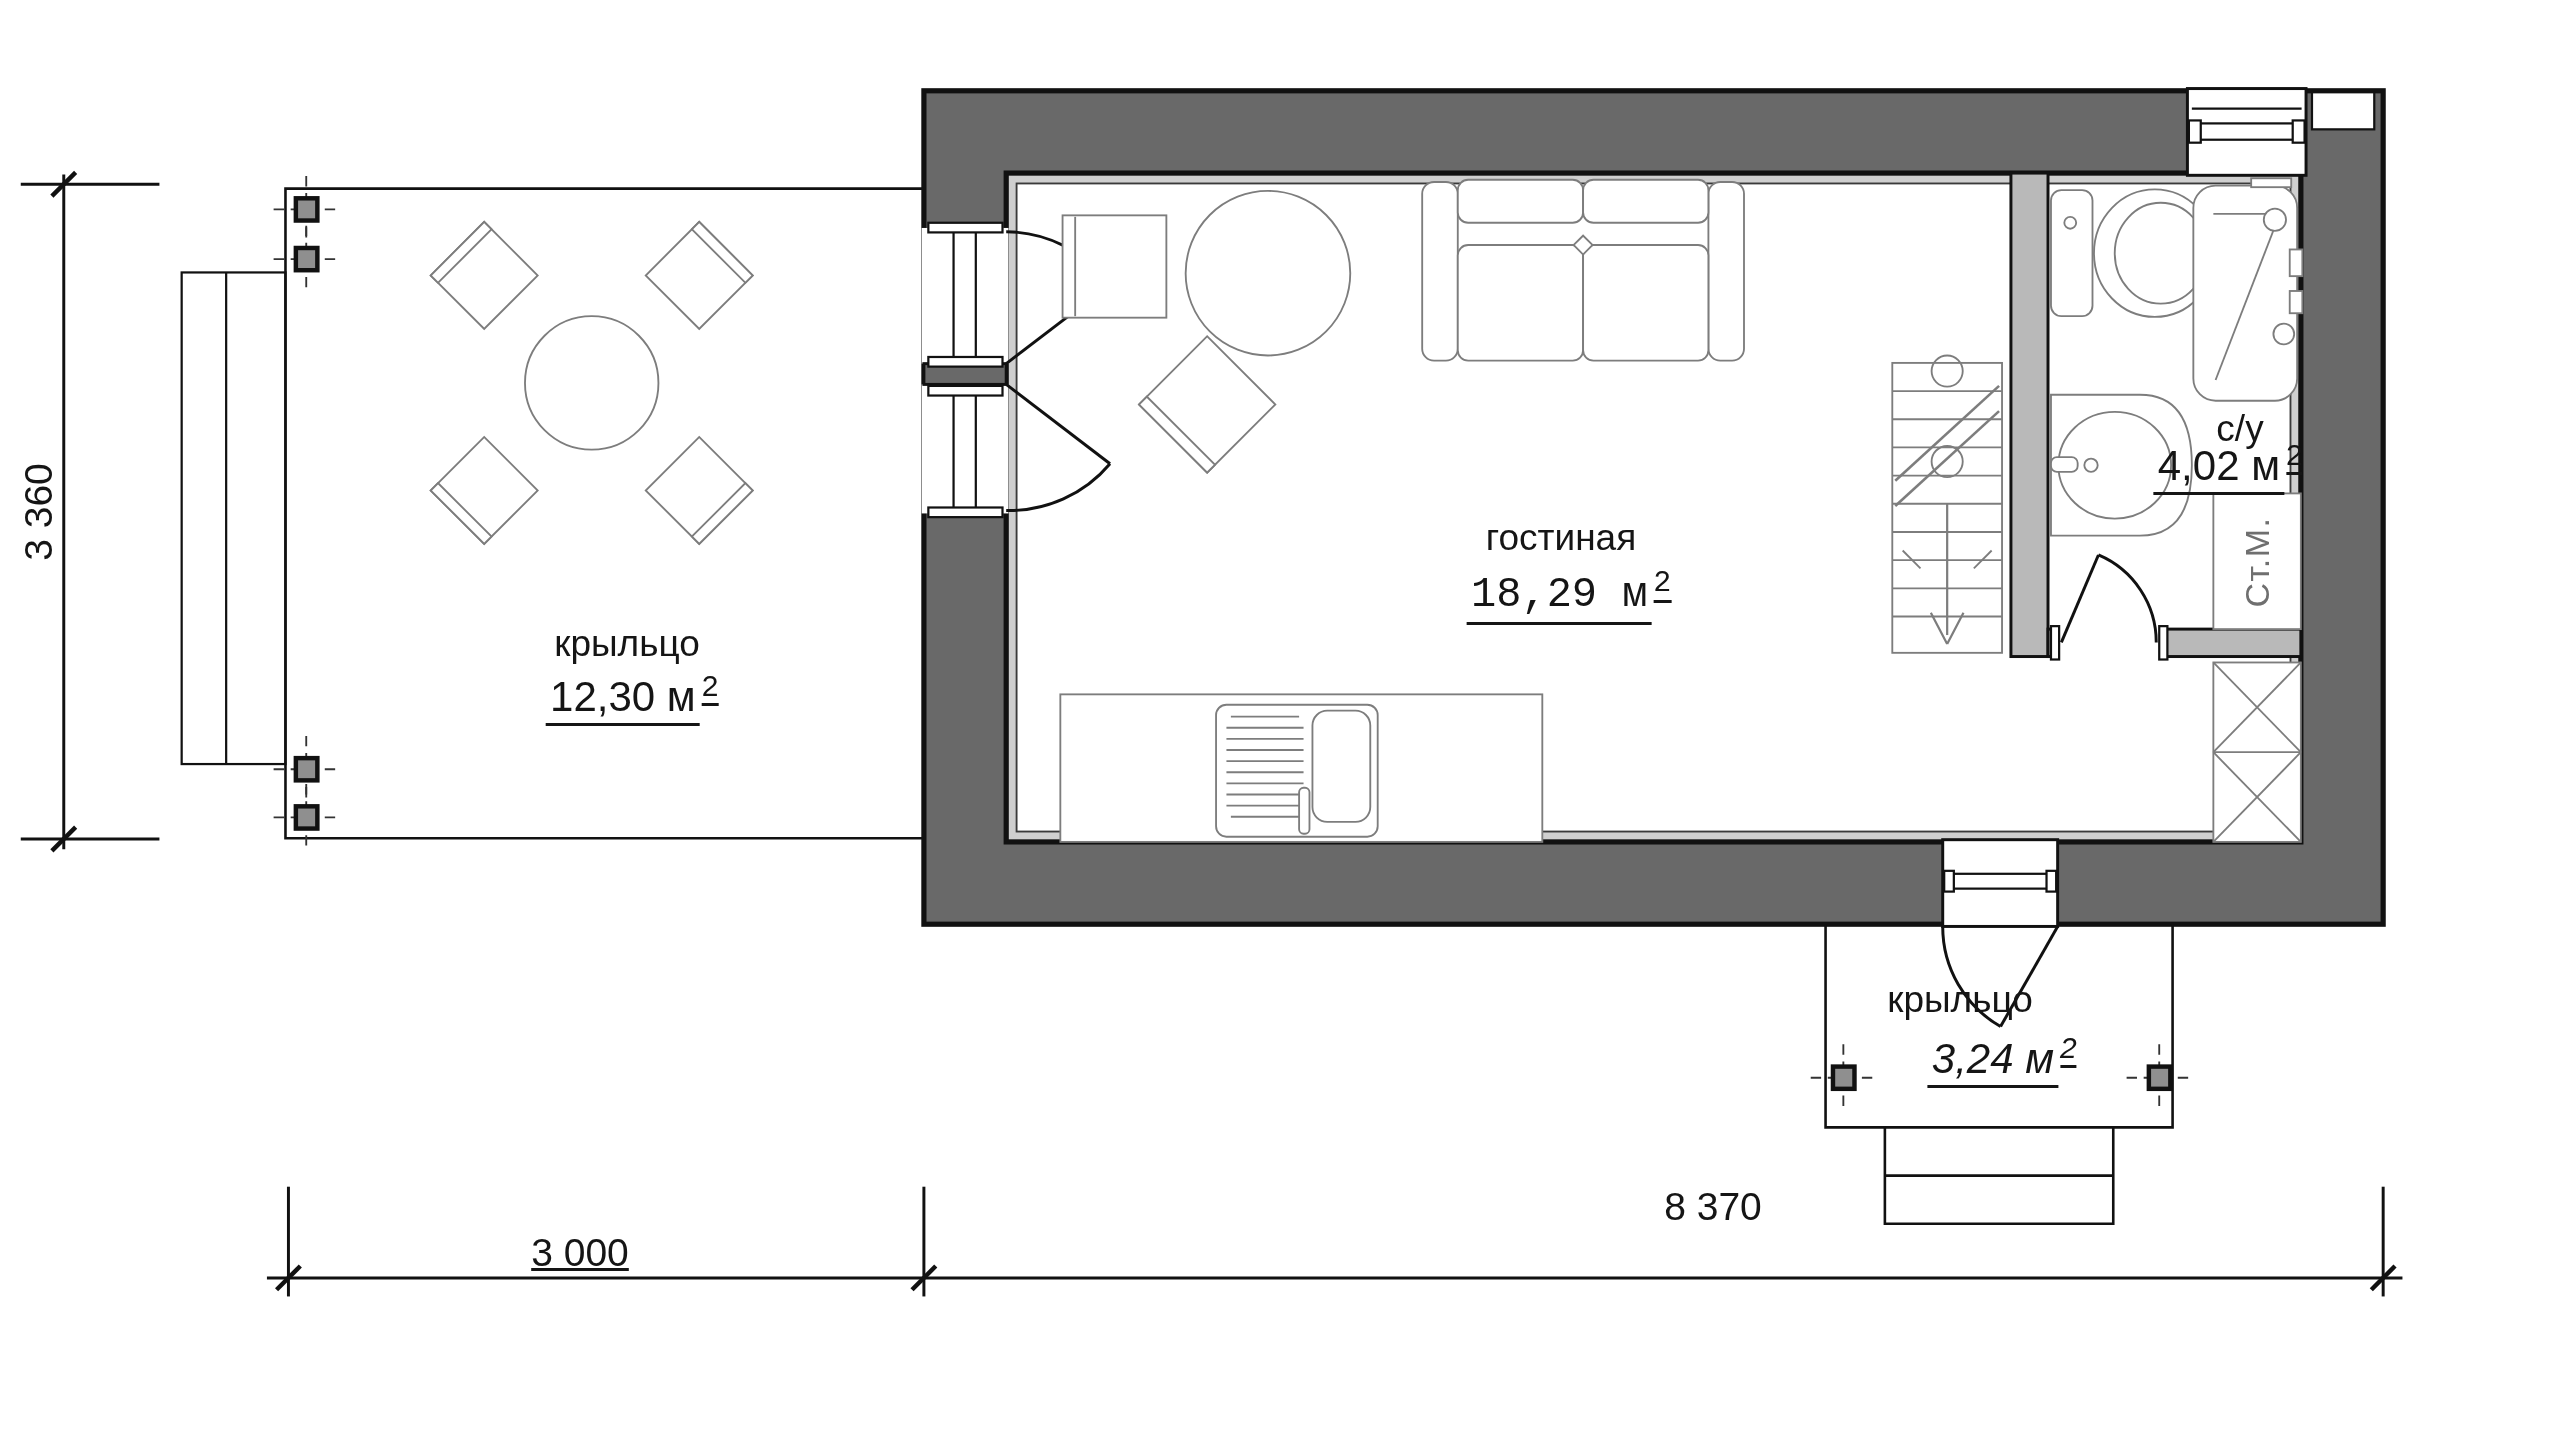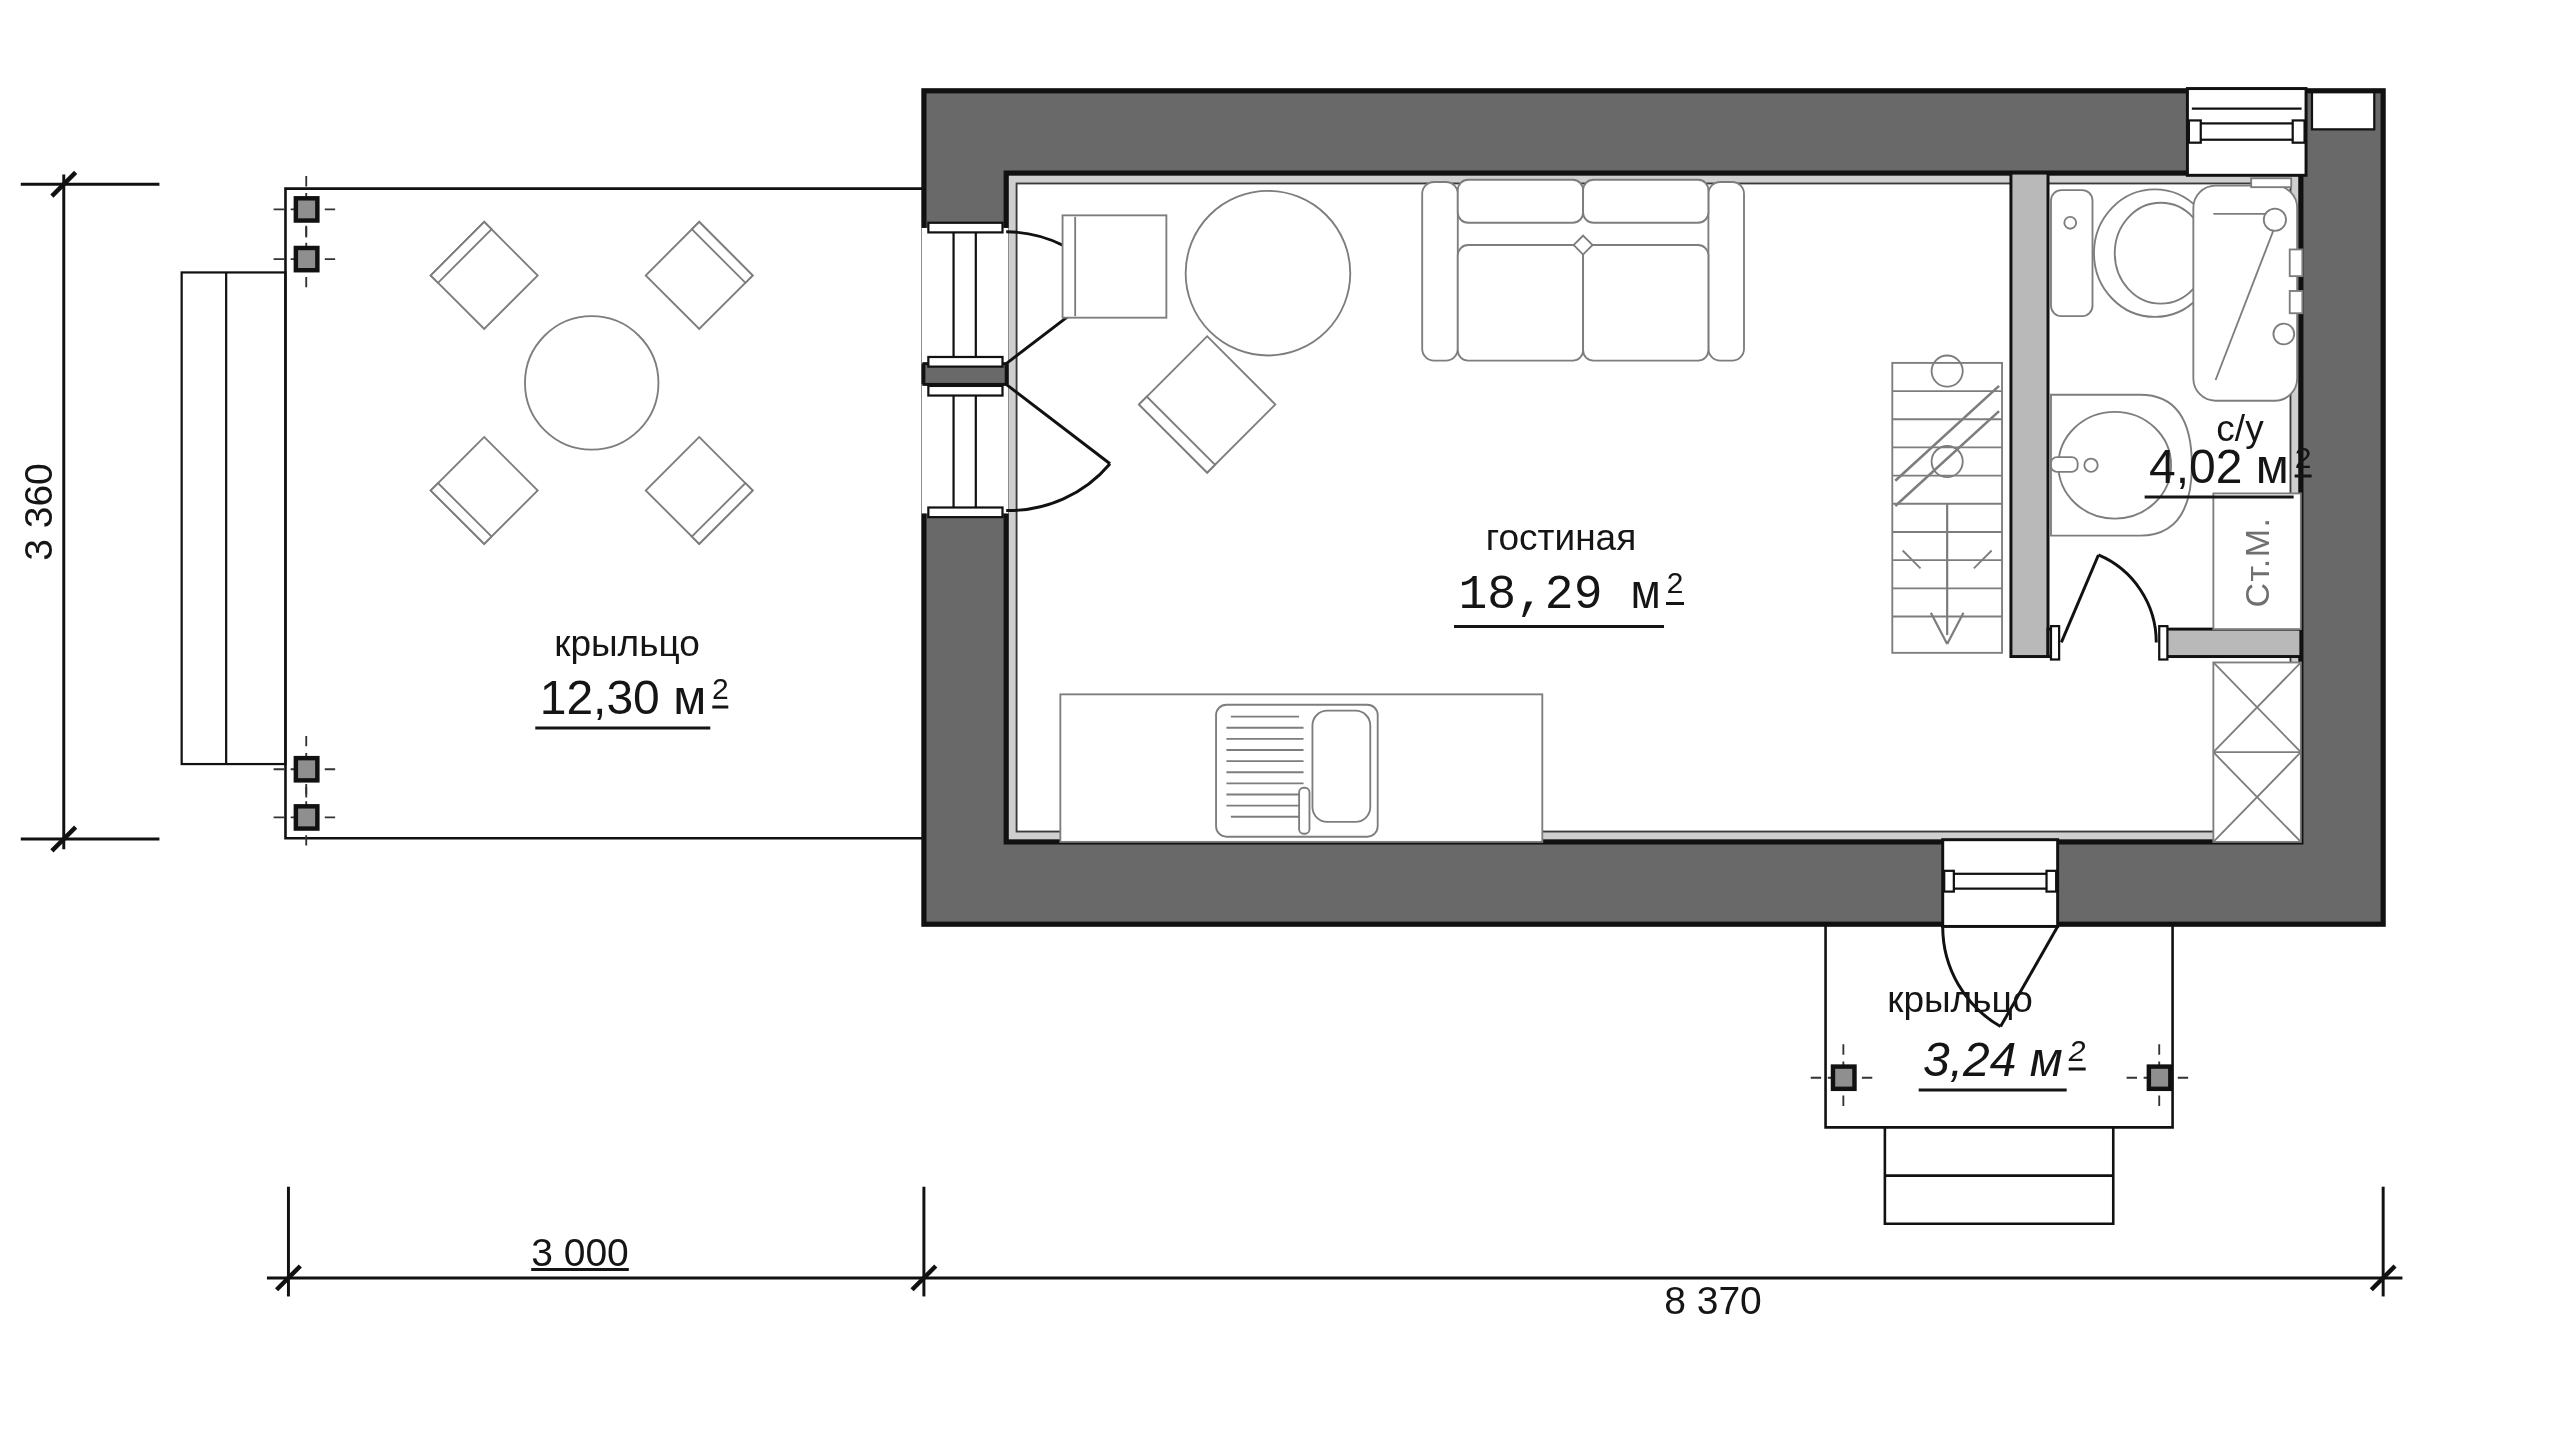--- a/index.html
+++ b/index.html
@@ -1,21 +1,21 @@
 <!DOCTYPE html>
 <html style="font-size:12px"><head>
 <meta charset="utf-8">
 <style>
   html,body{margin:0;padding:0;background:#ffffff;}
   .stage{position:relative;width:2550px;height:1451px;background:#fff;overflow:hidden;
          font-family:"Liberation Sans", sans-serif;}
   .stage svg{position:absolute;left:0;top:0;}
   .lbl{position:absolute;transform:translate(-50%,-50%);white-space:nowrap;color:#151515;}
   .room-name{font-size:37px;}
-  .room-area{font-size:48px;border-bottom:3px solid #151515;padding:0 4.4px 3px 4.4px;}
+  .room-area{font-size:42px;border-bottom:3px solid #151515;padding:0 4.4px 3px 4.4px;}
   .sup{display:inline-block;font-size:30px;transform:translateY(-15px);
        border-bottom:3px solid #151515;margin-left:1.5px;}
   .dim{font-size:39px;}
   .rot{transform:translate(-50%,-50%) rotate(-90deg);}
   .washer-lbl{font-size:34px;color:#6f6f6f;letter-spacing:1.5px;}
 </style>
 </head>
 <body>
 
 <div class="stage">
@@ -294,18 +294,18 @@
   <div class="lbl rot washer-lbl" style="left:2257px;top:562px;">
     <span>Ст.М.</span>
   </div>
 
   <div class="lbl rot dim" style="left:39px;top:512px;">
     <span>3 360</span>
   </div>
   <div class="lbl dim" style="left:580px;top:1253px;text-decoration:underline;">
     <span>3 000</span>
   </div>
-  <div class="lbl dim" style="left:1713px;top:1301px;text-align:center;">
+  <div class="lbl dim" style="left:1713px;top:1207px;text-align:center;">
     <span>8 370</span>
   </div>
 
 </div>
 
 
 </body></html>

